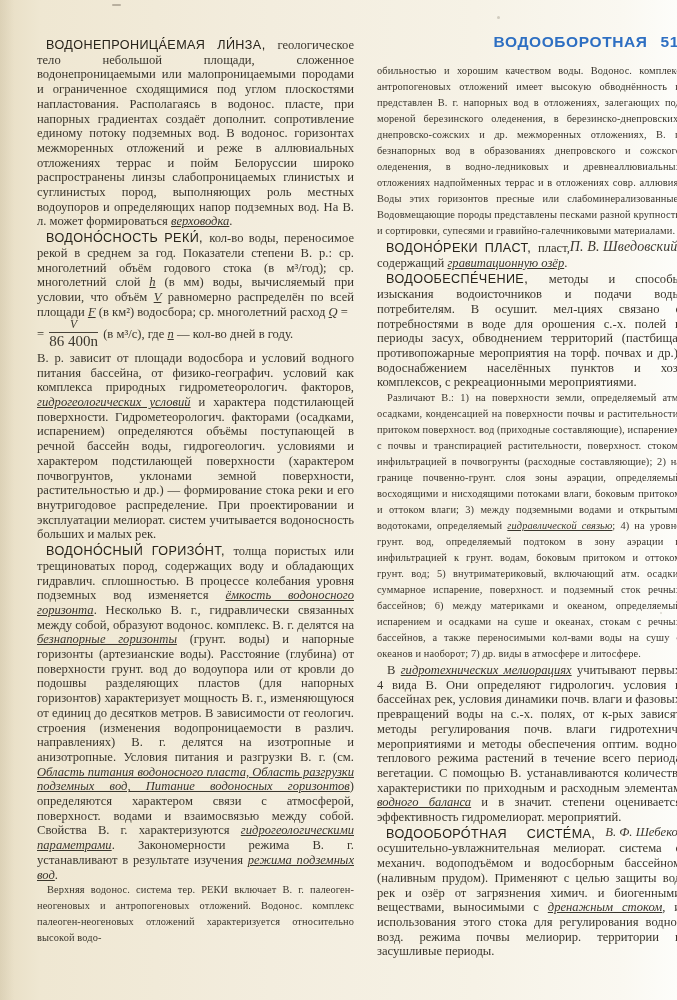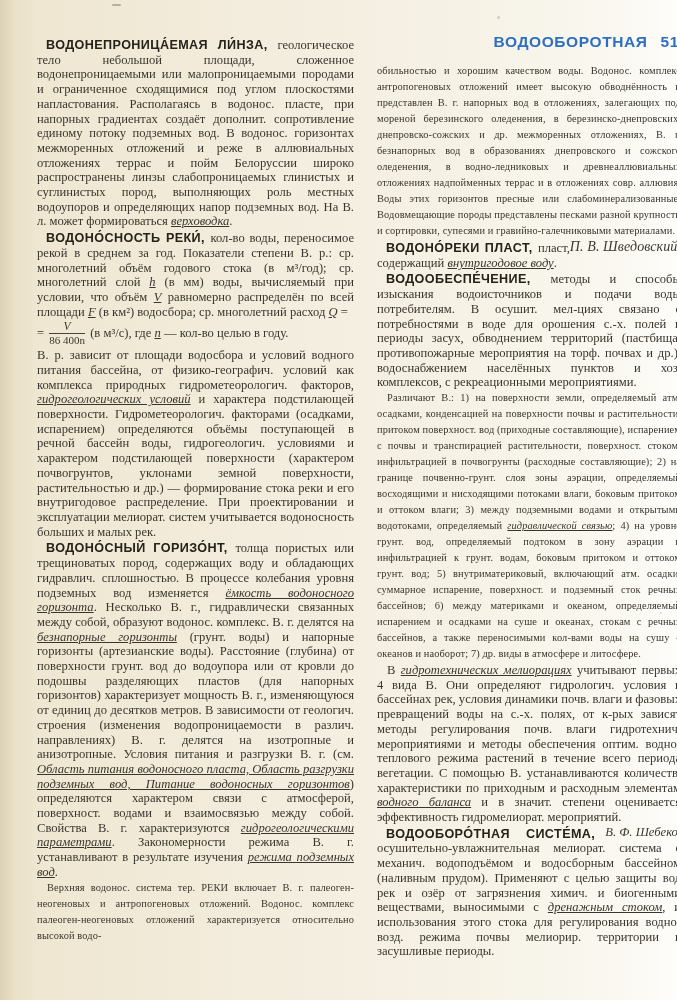--- a/index.html
+++ b/index.html
@@ -14,30 +14,30 @@
   .col-left{left:37px;width:317px;padding-top:36px;}
   .col-right{left:345px;width:304px;padding-top:33px;margin-left:32px;}
   .block{margin:0;font-size:12.6px;line-height:14.7px;}
   .block.entry{text-indent:9px;margin-top:2px;}
   .block.small{font-size:10.4px;line-height:16px;letter-spacing:0.1px;}
   .block.indent{text-indent:10px;}
   .block.noindent{text-indent:0;}
   .block.para{margin-top:0;}
   .block.para.indent{margin-top:1px;}
   .run-h{
-    font-family:"Liberation Sans", sans-serif;font-weight:bold;
+    font-family:"Liberation Sans", sans-serif;font-weight:normal;
     font-size:12.6px;letter-spacing:0.4px;color:#262219;
   }
   .run-i{font-style:italic;text-decoration:underline;}
   .sig{float:right;font-style:italic;color:#3e3a31;}
   .small .sig{font-size:14px;}
   .formula{text-align:left;text-indent:0;margin:1px 0 1px 0;line-height:26px;}
   .frac{display:inline-block;vertical-align:middle;text-align:center;line-height:1;margin:0 2px;position:relative;top:-1px;}
   .frac .num{display:block;font-style:italic;border-bottom:1px solid #49443a;padding:0 10px 1px;font-size:11.6px;}
-  .frac .den{display:block;font-size:11px;padding-top:1px;}
+  .frac .den{display:block;font-size:15px;padding-top:1px;}
   .running-head{
     display:flex;justify-content:flex-end;align-items:baseline;gap:13px;
     font-family:"Liberation Sans", sans-serif;font-weight:bold;
     font-size:15.5px;letter-spacing:0.6px;color:#2e6fc2;
     margin-bottom:12px;padding-right:2px;
   }
   .speck{position:absolute;background:#8a8272;border-radius:1px;}
   .s1{left:112px;top:4px;width:9px;height:2px;opacity:.55;}
   .s2{left:497px;top:16px;width:3px;height:3px;opacity:.35;border-radius:50%;}
   .s3{left:660px;top:612px;width:2px;height:2px;opacity:.3;border-radius:50%;}
@@ -46,34 +46,34 @@
 </style>
 </head>
 <body>
 
 <div class="page">
   <div class="edge-shadow"></div>
 
   <div class="col col-left" id="col-left">
       <div class="block entry"><span class="run-h">ВОДОНЕПРОНИЦА́ЕМАЯ ЛИ́НЗА, </span><span class="run-n">геологическое тело небольшой площади, сложенное водонепроницаемыми или малопроницаемыми породами и ограниченное сходящимися под углом плоскостями напластования. Располагаясь в водонос. пласте, при напорных градиентах создаёт дополнит. сопротивление единому потоку подземных вод. В водонос. горизонтах межморенных отложений и реже в аллювиальных отложениях террас и пойм Белоруссии широко распространены линзы слабопроницаемых глинистых и суглинистых пород, выполняющих роль местных водоупоров и определяющих напор подземных вод. На В. л. может формироваться </span><span class="run-i">верховодка</span><span class="run-n">.</span></div>
       <div class="block entry"><span class="run-h">ВОДОНО́СНОСТЬ РЕКИ́, </span><span class="run-n">кол-во воды, переносимое рекой в среднем за год. Показатели степени В. р.: ср. многолетний объём годового стока (в м³/год); ср. многолетний слой </span><span class="run-i">h</span><span class="run-n"> (в мм) воды, вычисляемый при условии, что объём </span><span class="run-i">V</span><span class="run-n"> равномерно распределён по всей площади </span><span class="run-i">F</span><span class="run-n"> (в км²) водосбора; ср. многолетний расход </span><span class="run-i">Q</span><span class="run-n"> =</span></div>
-      <div class="block formula"><span class="run-n">= </span><span class="frac"><span class="num">V</span><span class="den">86 400n</span></span><span class="run-n"> (в м³/с), где </span><span class="run-i">n</span><span class="run-n"> — кол-во целью в году.</span></div>
+      <div class="block formula"><span class="run-n">= </span><span class="frac"><span class="num">V</span><span class="den">86 400n</span></span><span class="run-n"> (в м³/с), где </span><span class="run-i">n</span><span class="run-n"> — кол-во дней в году.</span></div>
       <div class="block para noindent"><span class="run-n">В. р. зависит от площади водосбора и условий водного питания бассейна, от физико-географич. условий как комплекса природных гидрометеорологич. факторов, </span><span class="run-i">гидрогеологических условий</span><span class="run-n"> и характера подстилающей поверхности. Гидрометеорологич. факторами (осадками, испарением) определяются объёмы поступающей в речной бассейн воды, гидрогеологич. условиями и характером подстилающей поверхности (характером почвогрунтов, уклонами земной поверхности, растительностью и др.) — формирование стока реки и его внутригодовое распределение. При проектировании и эксплуатации мелиорат. систем учитывается водоносность больших и малых рек.</span></div>
       <div class="block entry"><span class="run-h">ВОДОНО́СНЫЙ ГОРИЗО́НТ, </span><span class="run-n">толща пористых или трещиноватых пород, содержащих воду и обладающих гидравлич. сплошностью. В процессе колебания уровня подземных вод изменяется </span><span class="run-i">ёмкость водоносного горизонта</span><span class="run-n">. Несколько В. г., гидравлически связанных между собой, образуют водонос. комплекс. В. г. делятся на </span><span class="run-i">безнапорные горизонты</span><span class="run-n"> (грунт. воды) и напорные горизонты (артезианские воды). Расстояние (глубина) от поверхности грунт. вод до водоупора или от кровли до подошвы разделяющих пластов (для напорных горизонтов) характеризует мощность В. г., изменяющуюся от единиц до десятков метров. В зависимости от геологич. строения (изменения водопроницаемости в различ. направлениях) В. г. делятся на изотропные и анизотропные. Условия питания и разгрузки В. г. (см. </span><span class="run-i">Область питания водоносного пласта, Область разгрузки подземных вод, Питание водоносных горизонтов</span><span class="run-n">) определяются характером связи с атмосферой, поверхност. водами и взаимосвязью между собой. Свойства В. г. характеризуются </span><span class="run-i">гидрогеологическими параметрами</span><span class="run-n">. Закономерности режима В. г. устанавливают в результате изучения </span><span class="run-i">режима подземных вод</span><span class="run-n">.</span></div>
       <div class="block small indent"><span class="run-n">Верхняя водонос. система тер. РЕКИ включает В. г. палеоген-неогеновых и антропогеновых отложений. Водонос. комплекс палеоген-неогеновых отложений характеризуется относительно высокой водо-</span></div>
     </div>
 
   <div class="col col-right">
     <div class="running-head">
       <span>ВОДООБОРОТНАЯ</span>
       <span>51</span>
     </div>
     <div id="col-right-body">
         <div class="block small"><span class="run-n">обильностью и хорошим качеством воды. Водонос. комплекс антропогеновых отложений имеет высокую обводнённость и представлен В. г. напорных вод в отложениях, залегающих под мореной березинского оледенения, в березинско-днепровских, днепровско-сожских и др. межморенных отложениях, В. г. безнапорных вод в образованиях днепровского и сожского оледенения, в водно-ледниковых и древнеаллювиальных отложениях надпойменных террас и в отложениях совр. аллювия. Воды этих горизонтов пресные или слабоминерализованные. Водовмещающие породы представлены песками разной крупности и сортировки, супесями и гравийно-галечниковыми материалами.</span><span class="sig">П. В. Шведовский.</span></div>
-        <div class="block entry"><span class="run-h">ВОДОНО́РЕКИ ПЛАСТ, </span><span class="run-n">пласт, содержащий </span><span class="run-i">внутригодовое воду</span><span class="run-n">.</span></div>
+        <div class="block entry"><span class="run-h">ВОДОНО́РЕКИ ПЛАСТ, </span><span class="run-n">пласт, содержащий </span><span class="run-i">гравитационную озёр</span><span class="run-n">.</span></div>
         <div class="block entry"><span class="run-h">ВОДООБЕСПЕ́ЧЕНИЕ, </span><span class="run-n">методы и способы изыскания водоисточников и подачи воды потребителям. В осушит. мел-циях связано с потребностями в воде для орошения с.-х. полей в периоды засух, обводнением территорий (пастбища, противопожарные мероприятия на торф. почвах и др.), водоснабжением населённых пунктов и хоз. комплексов, с рекреационными мероприятиями.</span></div>
         <div class="block small indent"><span class="run-n">Различают В.: 1) на поверхности земли, определяемый атм. осадками, конденсацией на поверхности почвы и растительности, притоком поверхност. вод (приходные составляющие), испарением с почвы и транспирацией растительности, поверхност. стоком, инфильтрацией в почвогрунты (расходные составляющие); 2) на границе почвенно-грунт. слоя зоны аэрации, определяемый восходящими и нисходящими потоками влаги, боковым притоком и оттоком влаги; 3) между подземными водами и открытыми водотоками, определяемый </span><span class="run-i">гидравлической связью</span><span class="run-n">; 4) на уровне грунт. вод, определяемый подтоком в зону аэрации и инфильтрацией к грунт. водам, боковым притоком и оттоком грунт. вод; 5) внутриматериковый, включающий атм. осадки, суммарное испарение, поверхност. и подземный сток речных бассейнов; 6) между материками и океаном, определяемый испарением и осадками на суше и океанах, стокам с речных бассейнов, а также переносимыми кол-вами воды на сушу с океанов и наоборот; 7) др. виды в атмосфере и литосфере.</span></div>
         <div class="block para indent"><span class="run-n">В </span><span class="run-i">гидротехнических мелиорациях</span><span class="run-n"> учитывают первых 4 вида В. Они определяют гидрологич. условия в бассейнах рек, условия динамики почв. влаги и фазовых превращений воды на с.-х. полях, от к-рых зависят методы регулирования почв. влаги гидротехнич. мероприятиями и методы обеспечения оптим. водно-теплового режима растений в течение всего периода вегетации. С помощью В. устанавливаются количеств. характеристики по приходным и расходным элементам </span><span class="run-i">водного баланса</span><span class="run-n"> и в значит. степени оценивается эффективность гидромелиорат. мероприятий.</span><span class="sig">В. Ф. Шебеко.</span></div>
         <div class="block entry"><span class="run-h">ВОДООБОРО́ТНАЯ СИСТЕ́МА, </span><span class="run-n">осушительно-увлажнительная мелиорат. система с механич. водоподъёмом и водосборным бассейном (наливным прудом). Применяют с целью защиты вод рек и озёр от загрязнения химич. и биогенными веществами, выносимыми с </span><span class="run-i">дренажным стоком</span><span class="run-n">, и использования этого стока для регулирования водно-возд. режима почвы мелиорир. территории в засушливые периоды.</span></div>
       </div>
   </div>
 
   <div class="speck s1"></div>
   <div class="speck s2"></div>
   <div class="speck s3"></div>

